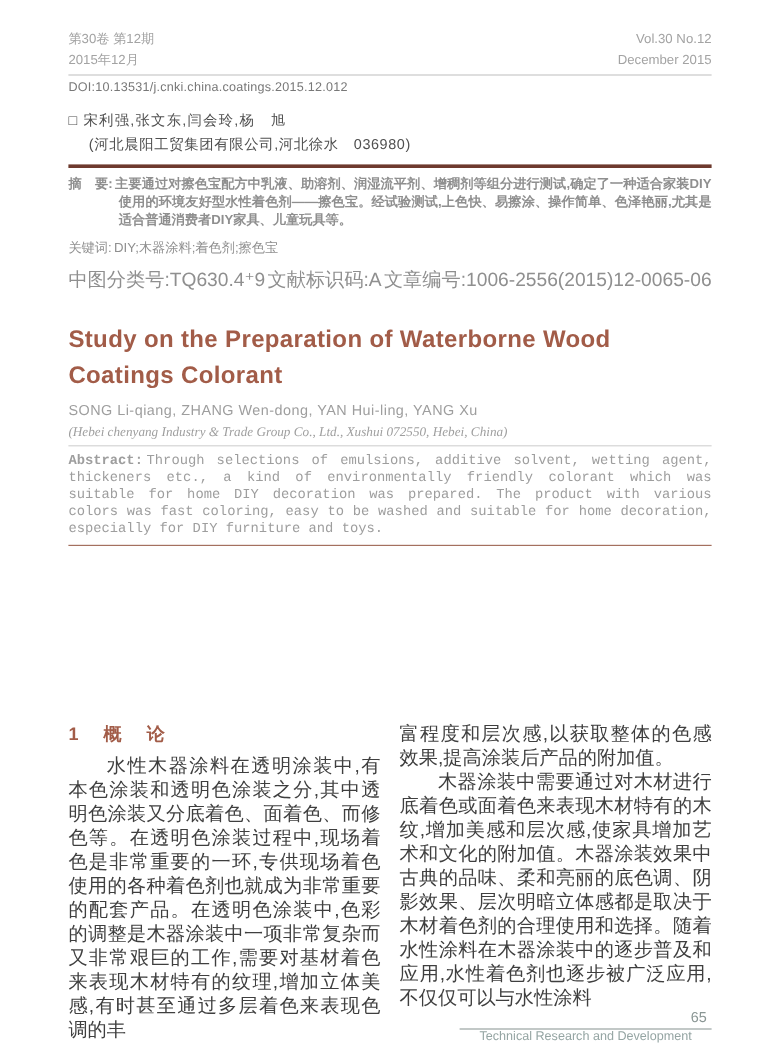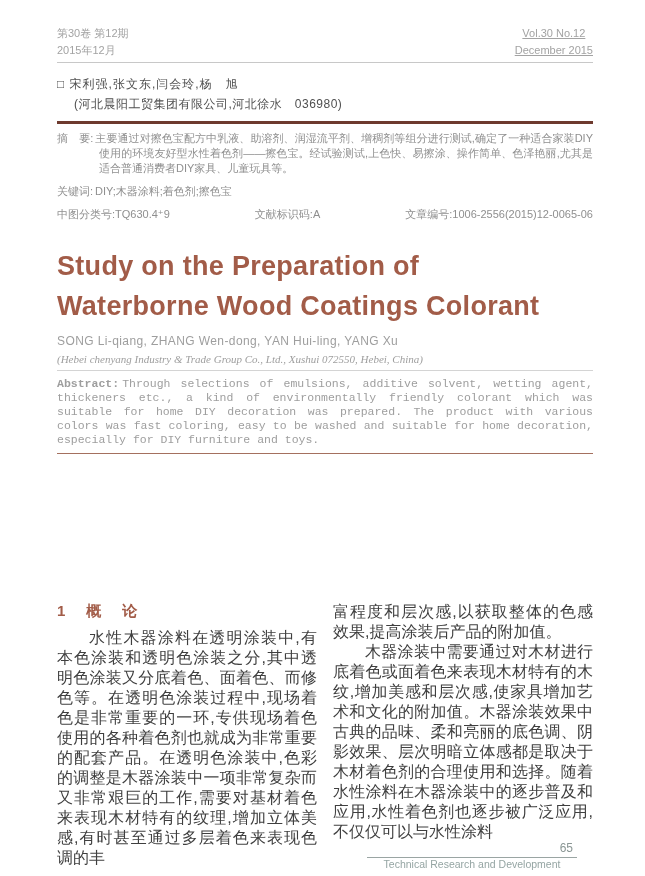--- a/index.html
+++ b/index.html
@@ -15,77 +15,78 @@
   html,body{margin:0;padding:0;background:#ffffff;}
   .page{
     width:645px;height:876px;background:#fff;position:relative;overflow:hidden;
     box-sizing:border-box;padding:25px 52px 0 57px;
     font-family:"Liberation Sans","DejaVu Sans",sans-serif;
   }
   
   .journal-head{display:flex;justify-content:space-between;font-size:11px;
     color:var(--gray-head);line-height:1.5;padding-bottom:4px;border-bottom:1px solid #c8c8c8;}
   .journal-head .c{text-align:center;letter-spacing:1px;}
-  .journal-head .r{text-align:center;text-decoration:underline;}
+  .journal-head .r{text-align:right;}
   .doi{margin-top:4px;font-size:10.5px;color:#787878;letter-spacing:0.2px;}
   
   .title-cn{margin-top:54px;font-size:33px;font-weight:bold;color:var(--accent);
     letter-spacing:2px;line-height:1.3;}
   .authors-cn{margin-top:13px;font-size:12px;color:#4f4f4f;letter-spacing:1px;}
   .affil-cn{margin-top:3px;margin-left:17px;font-size:12px;color:#4f4f4f;letter-spacing:0.5px;}
   .rule-thick{margin-top:8px;height:3px;background:var(--rule-dark);}
   
   .abs-cn{margin:7px 0 0 0;font-size:11px;color:var(--gray-abs);line-height:1.38;
     text-align:justify;}
-  .abs-cn.hang{padding-left:42px;text-indent:-42px;}
+  .abs-cn.hang{padding-left:42px;text-indent:-42px;font-weight:bold;}
   .abs-cn .lab{margin-right:2px;}
-  .meta-row{margin-top:8px;display:flex;justify-content:space-between;font-size:11px;
+  .meta-row{margin-top:8px;display:flex;justify-content:space-between;font-size:16px;
     color:var(--gray-abs);}
   
-  .title-en{margin-top:24px;font-size:27px;font-weight:bold;color:var(--accent);
+  .title-en{margin-top:24px;font-size:20px;font-weight:bold;color:var(--accent);
     line-height:1.5;width:510px;letter-spacing:0.3px;}
   .authors-en{margin-top:7px;font-size:12px;color:var(--gray-en);letter-spacing:0.4px;}
   .affil-en{margin-top:5px;font-size:11px;font-style:italic;color:var(--gray-en);
     font-family:"Liberation Serif","DejaVu Serif",serif;}
   .rule-gray{margin-top:5px;border-top:1px solid #d4d4d4;}
   .abs-en{margin-top:6px;font-size:11.5px;color:var(--gray-en);line-height:1.22;
     font-family:"Liberation Serif","DejaVu Serif",serif;text-align:justify;}
   .abs-en p{margin:0;font-family:Liberation Mono, monospace;}
   .abs-en b{margin-right:3px;}
   .rule-brown{margin-top:6px;border-top:1px solid var(--rule-light);}
   
   .body-cols{margin-top:148px;display:flex;gap:16px;}
   .col{flex:1;min-width:0;}
   .sec-head{font-size:15px;font-weight:bold;color:var(--accent);letter-spacing:3px;
     margin:0 0 7px 0;}
   .col p{margin:0;font-size:16px;color:var(--body-text);line-height:20px;
     text-align:justify;}
   .col p.ind{text-indent:2em;}
   
-  .footer{position:absolute;right:68px;bottom:6px;width:210px;}
+  .footer{position:absolute;right:52px;bottom:6px;width:210px;}
   .footer .pagenum{text-align:right;font-size:12px;color:#8a9694;padding-right:4px;padding-bottom:2px;}
   .footer .footer-rule{border-top:1px solid #9aa5a3;}
   .footer .footer-cn{margin-top:2px;text-align:center;font-size:11.5px;color:var(--footer-col);letter-spacing:2px;}
   .footer .footer-en{text-align:center;font-size:10.5px;color:var(--footer-col);}
 </style>
 </head>
 <body>
 
 <div class="page">
 
   <div class="journal-head">
     <div class="l">
       <div>第30卷 第12期</div>
       <div>2015年12月</div>
     </div>
     <div class="r">
       <div>Vol.30  No.12</div>
       <div>December  2015</div>
     </div>
   </div>
+  <div class="doi">DOI:10.13531/j.cnki.china.coatings.2015.12.012</div>
 
   <div class="authors-cn">□ 宋利强,张文东,闫会玲,杨　旭</div>
   <div class="affil-cn">(河北晨阳工贸集团有限公司,河北徐水　036980)</div>
 
   <div class="rule-thick"></div>
 
   <p class="abs-cn hang"><span class="lab">摘　要:</span><span>主要通过对擦色宝配方中乳液、助溶剂、润湿流平剂、增稠剂等组分进行测试,确定了一种适合家装DIY使用的环境友好型水性着色剂——擦色宝。经试验测试,上色快、易擦涂、操作简单、色泽艳丽,尤其是适合普通消费者DIY家具、儿童玩具等。</span></p>
   <p class="abs-cn"><span class="lab">关键词:</span><span>DIY;木器涂料;着色剂;擦色宝</span></p>
 
   <div class="meta-row">

